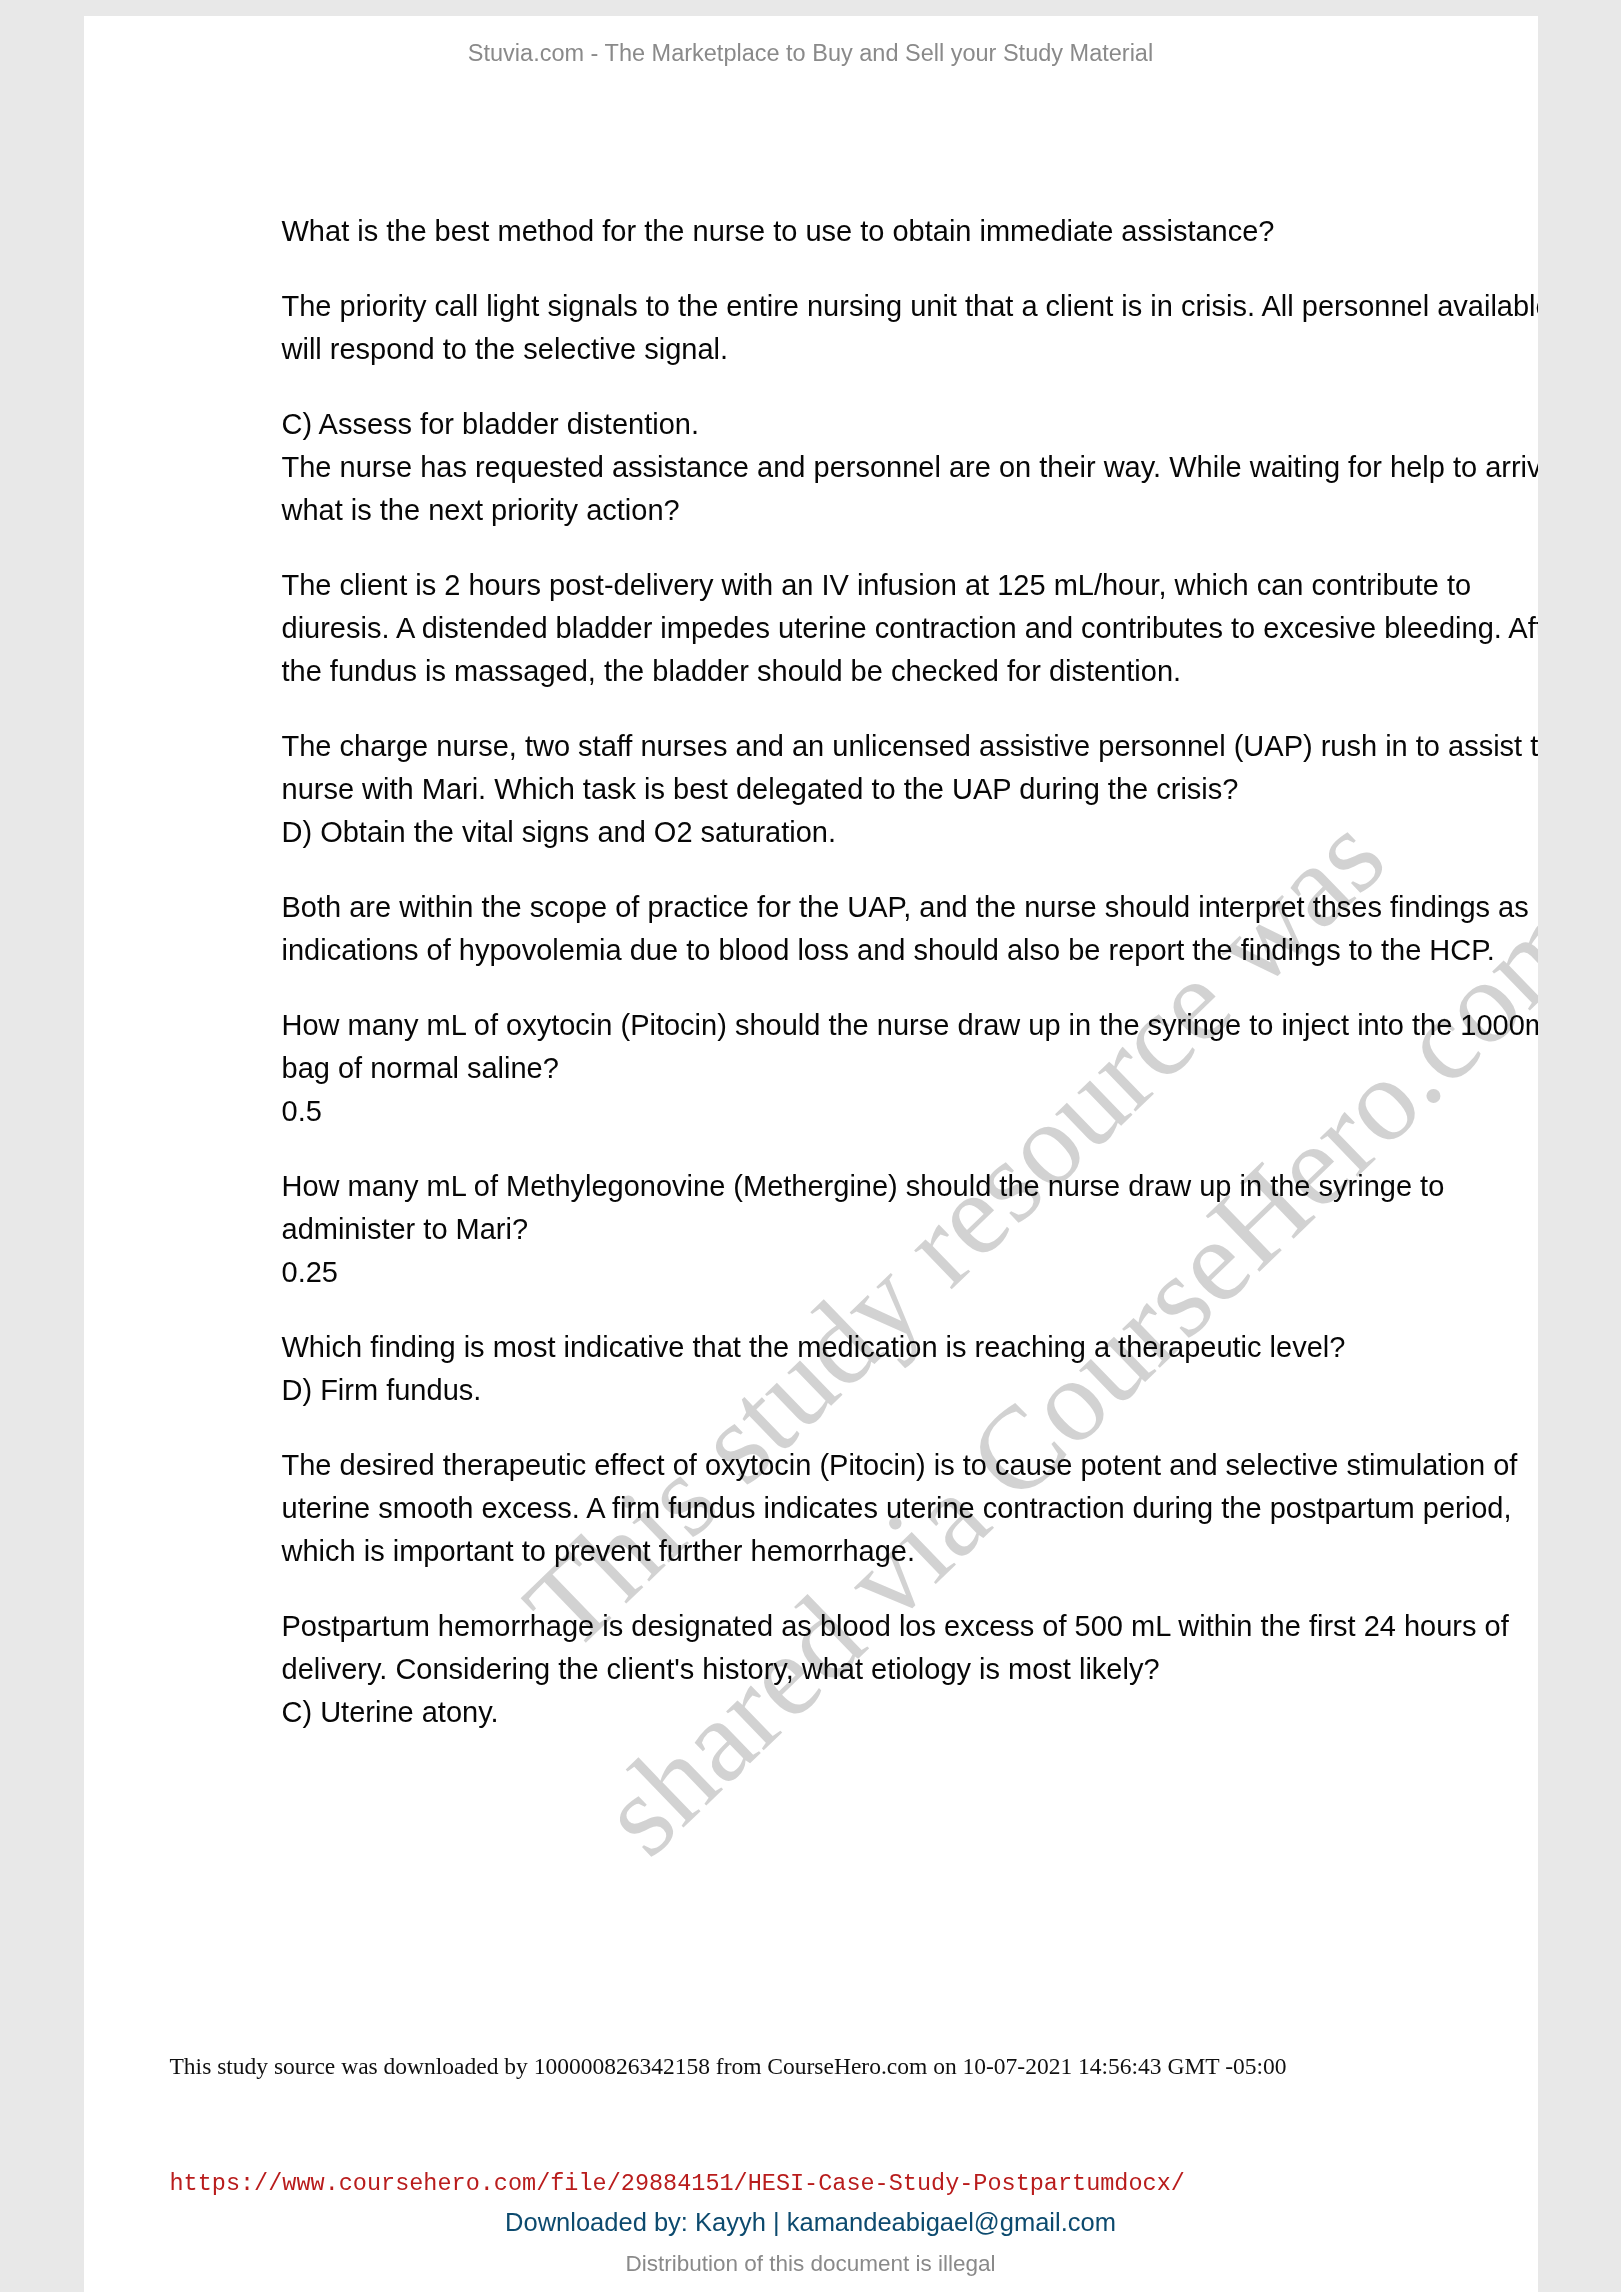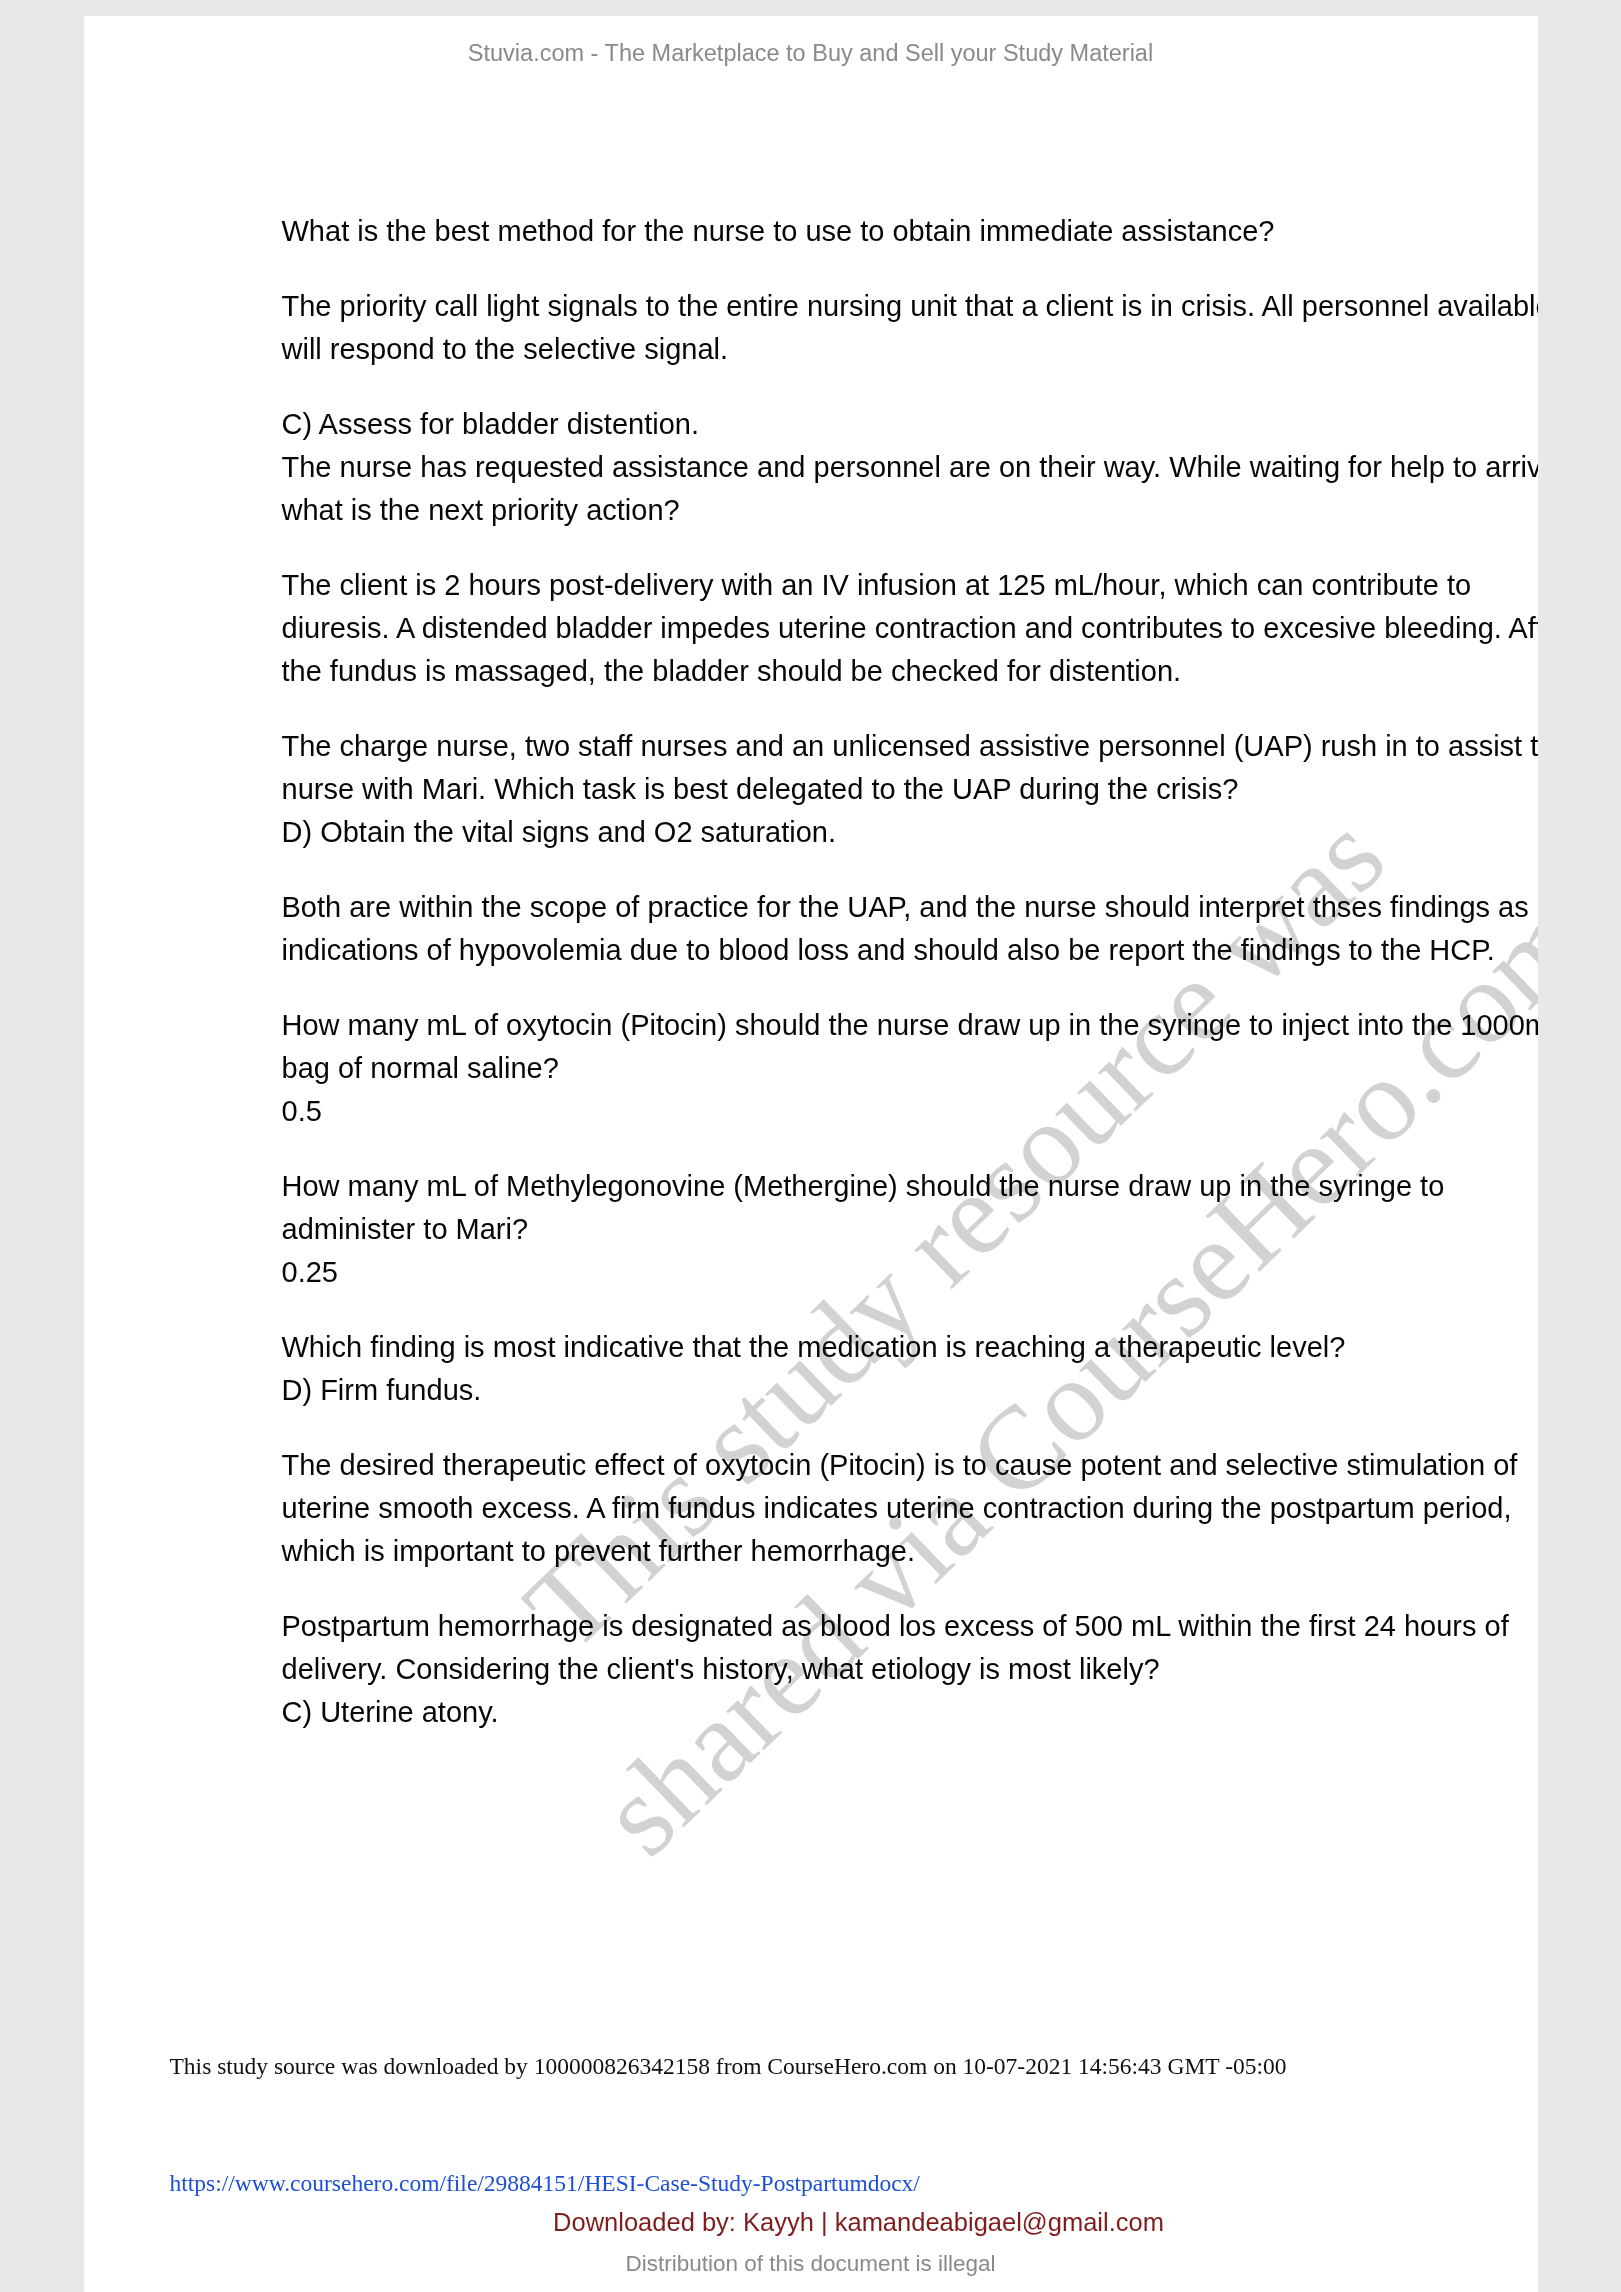--- a/index.html
+++ b/index.html
@@ -58,35 +58,34 @@
     left: 86px;
     top: 2037px;
     font-family: "Liberation Serif", serif;
     font-size: 23.5px;
     color: #101010;
   }
   .footer-url {
     position: absolute;
     left: 86px;
     top: 2154px;
-    font-family: Liberation Serif, serif;
+    font-family: Liberation Mono, monospace;
     font-size: 23.5px;
-    color: #1d4ed8;
+    color: #b91c1c;
     text-decoration: none;
     cursor: pointer;
   }
   .footer-downloaded {
     position: absolute;
     top: 2192px;
     left: 0;
     width: 100%;
     text-align: center;
-    color: #7f1d1d;
+    color: #0c4a6e;
     font-size: 25.5px;
-    padding-left: 48px;
   }
   .footer-illegal {
     position: absolute;
     top: 2235px;
     left: 0;
     width: 100%;
     text-align: center;
     color: #8a8a8a;
     font-size: 22.5px;
   }

